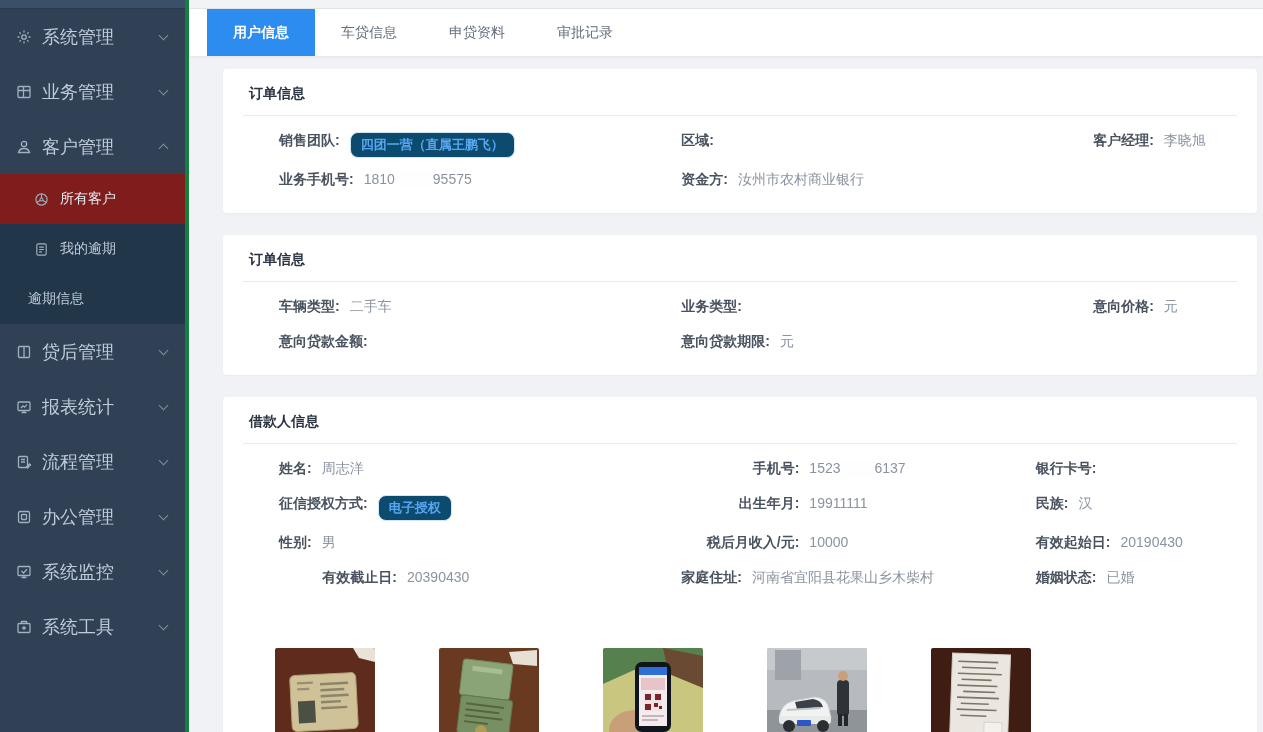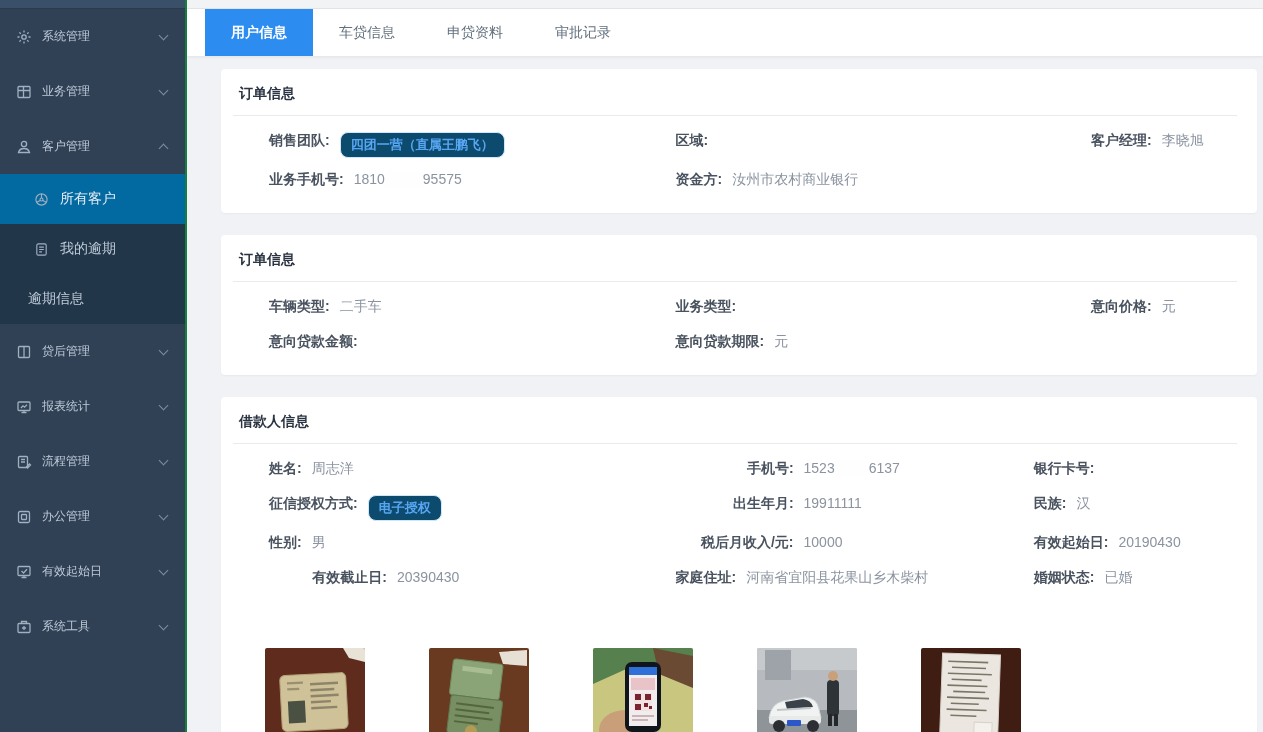--- a/index.html
+++ b/index.html
@@ -4,45 +4,45 @@
 <style>
   * { margin:0; padding:0; box-sizing:border-box; }
   html,body { width:1263px; height:732px; overflow:hidden;
     font-family:"Liberation Sans","DejaVu Sans",sans-serif; background:#f0f2f5; }
 
   
   .sidebar { position:absolute; left:0; top:0; bottom:0; width:185px;
     background:#304156; color:#bfcbd9; z-index:5; }
   .sidebar .top-strip { height:9px; background:#3a5068; border-bottom:1px solid #2a3a4d; }
   .side-item { height:55px; display:flex; align-items:center; padding:0 18px 0 16px;
-    font-size:12px; cursor:pointer; }
+    font-size:18px; cursor:pointer; }
   .side-item .ic { width:16px; height:16px; margin-right:10px; flex:0 0 16px; display:flex; align-items:center; }
   .side-item .ic svg { stroke:#9fb0c0; fill:none; stroke-width:1.3; }
   .chev { width:7px; height:7px; border-right:1.4px solid #7f8e9c; border-bottom:1.4px solid #7f8e9c;
     transform:rotate(45deg); margin-left:auto; margin-top:-3px; }
   .chev.up { transform:rotate(-135deg); margin-top:4px; }
   .submenu { background:#223649; }
   .sub-item { height:50px; display:flex; align-items:center; padding-left:34px; font-size:14px; cursor:pointer; }
   .sub-item .ic { width:15px; height:15px; margin-right:11px; display:flex; align-items:center; }
   .sub-item .ic svg { stroke:#9fb0c0; fill:none; stroke-width:1.2; }
-  .sub-item.active { background:#0369a1; color:#e8eef4; }
+  .sub-item.active { background:#7f1d1d; color:#e8eef4; }
   .sub-item.noicon { padding-left:28px; }
 
   
   .main { position:absolute; left:185px; top:0; right:0; bottom:0; background:#f0f2f5;
-    border-left:2px solid #15803d; }
+    border-left:4px solid #15803d; }
   .top-bar { height:9px; background:#f2f3f5; border-bottom:1px solid #e4e6ea; }
   .tabstrip { background:#ffffff; height:47px; display:flex; align-items:stretch;
     padding-left:18px; box-shadow:0 1px 3px rgba(0,0,0,.07); }
   .tab { min-width:97px; padding:0 26px; display:flex; align-items:center; justify-content:center;
     font-size:14px; color:#63707e; cursor:pointer; }
   .tab.active { background:#2d8cf0; color:#ffffff; font-weight:bold; }
 
   .card { background:#ffffff; border-radius:4px; margin:13px 6px 0 34px;
-    padding:13px 20px 16px 12px; box-shadow:0 1px 2px rgba(0,0,0,.04); }
+    padding:13px 20px 16px 20px; box-shadow:0 1px 2px rgba(0,0,0,.04); }
   .card + .card { margin-top:22px; }
   .card-title { font-size:14px; font-weight:bold; color:#2b3442; padding:3px 0 12px 6px;
     border-bottom:1px solid #e8eaec; }
   .fields { display:grid; grid-template-columns:42% 37% 21%; row-gap:13px;
     padding:16px 0 4px 36px; }
   .cell { display:flex; align-items:flex-start; min-height:22px; font-size:14px; white-space:nowrap; }
   .lbl { font-weight:bold; color:#49525f; margin-right:10px; }
   .val { color:#8b93a0; }
   .cell.col3 .lbl { min-width:118px; text-align:right; }
   .tag { background:#0c4a6e; border:1px solid #cfe7f9; color:#58a6f2; border-radius:8px;
@@ -162,21 +162,21 @@
     <i class="chev"></i>
   </div>
 
   <div class="side-item">
     <span class="ic">
       <svg viewBox="0 0 16 16" width="16" height="16">
           <rect x="2" y="2.5" width="12" height="9" rx="1"></rect>
           <path d="M5.5 7l2 2 3.5-3.8M8 11.5v2M5.5 13.5h5"></path>
         </svg>
     </span>
-    <span>有效起始日</span>
+    <span>系统监控</span>
     <i class="chev"></i>
   </div>
 
   <div class="side-item">
     <span class="ic">
       <svg viewBox="0 0 16 16" width="16" height="16">
           <rect x="2" y="4.5" width="12" height="9" rx="1"></rect>
           <path d="M5.5 4.5v-2h5v2M8 7v4M6 9h4"></path>
         </svg>
     </span>

